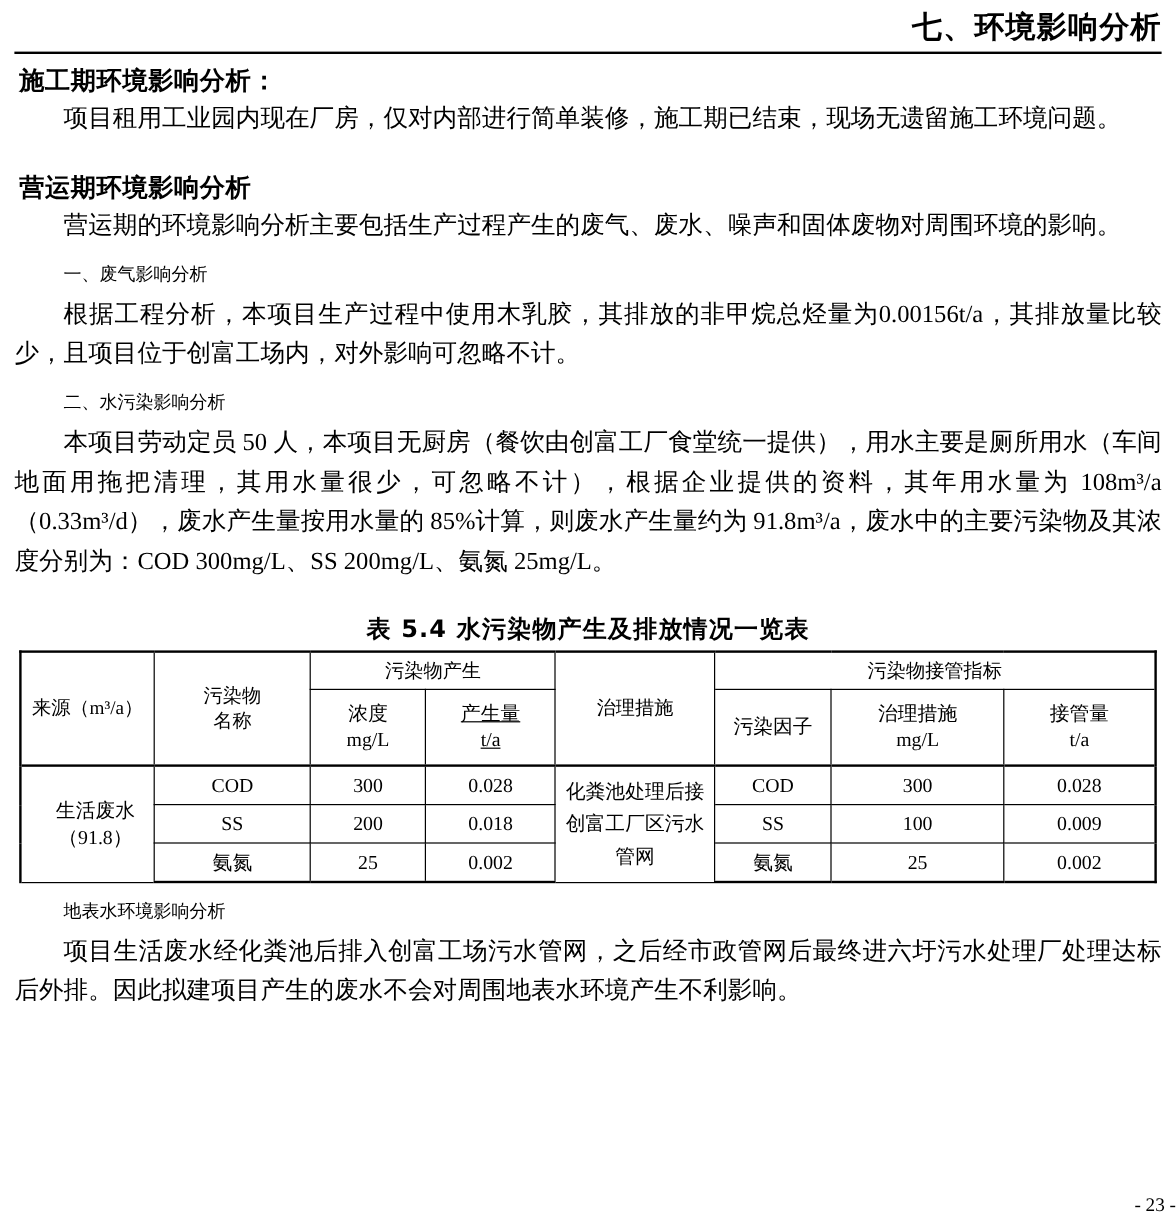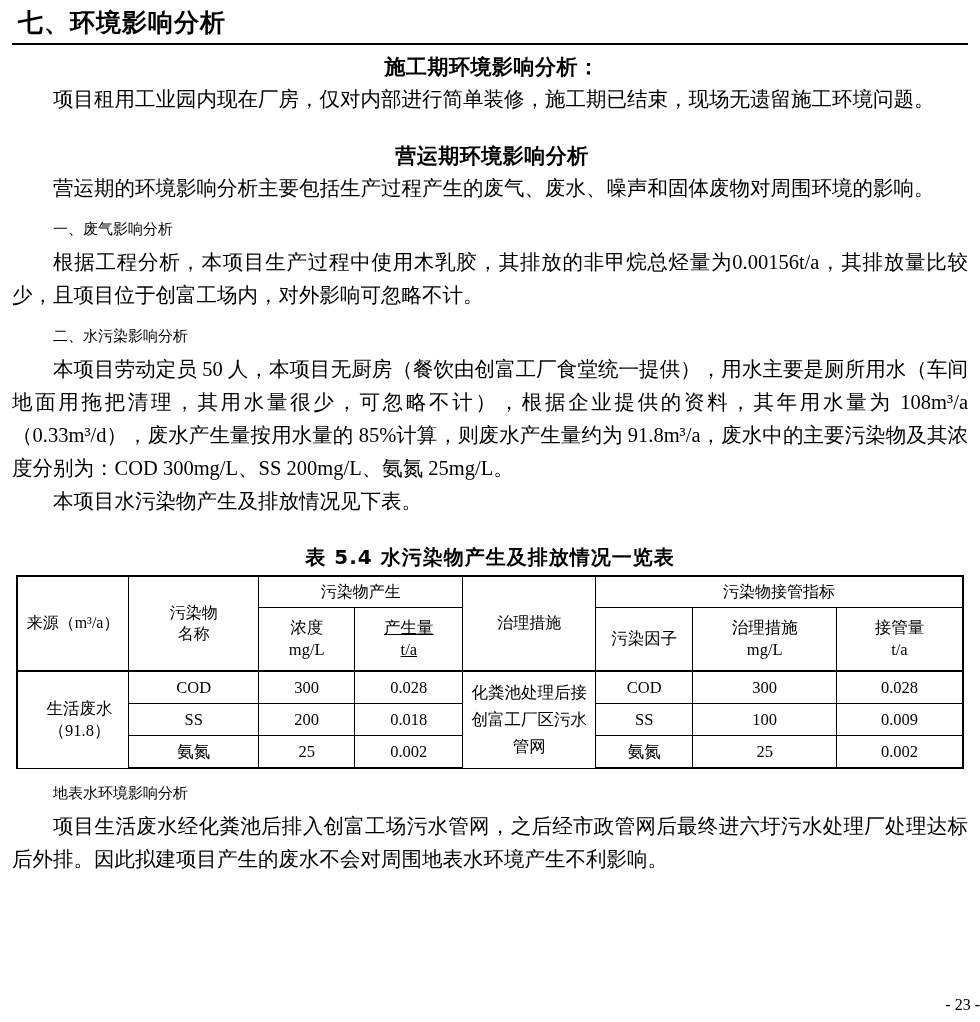--- a/index.html
+++ b/index.html
@@ -21,33 +21,33 @@
     height: 1022px;
     box-sizing: border-box;
     padding: 0 12px;
   }
   .section-title {
     font-family: "DejaVu Sans", "Liberation Sans", sans-serif;
     font-weight: bold;
     font-size: 25px;
     letter-spacing: 1px;
     margin: 6px 0 4px 6px;
+    text-align: right;
   }
   .rule {
     border: none;
     border-top: 2px solid #000;
     margin: 2px 0 8px 0;
   }
   .heading2 {
     font-family: "DejaVu Sans", "Liberation Sans", sans-serif;
     font-weight: bold;
     font-size: 21px;
     margin: 4px 0 2px 4px;
     letter-spacing: 0.5px;
-    text-align: center;
   }
   .heading2.spaced {
     margin-top: 26px;
   }
   .para {
     font-size: 20.5px;
     line-height: 33px;
     text-align: justify;
     text-justify: inter-ideograph;
     margin: 2px 0 0 0;
@@ -124,21 +124,20 @@
   <p class="para">项目租用工业园内现在厂房，仅对内部进行简单装修，施工期已结束，现场无遗留施工环境问题。</p>
 
   <h2 class="heading2 spaced">营运期环境影响分析</h2>
   <p class="para">营运期的环境影响分析主要包括生产过程产生的废气、废水、噪声和固体废物对周围环境的影响。</p>
 
   <p class="subhead">一、废气影响分析</p>
   <p class="para tight">根据工程分析，本项目生产过程中使用木乳胶，其排放的非甲烷总烃量为0.00156t/a，其排放量比较少，且项目位于创富工场内，对外影响可忽略不计。</p>
 
   <p class="subhead">二、水污染影响分析</p>
   <p class="para tight">本项目劳动定员 50 人，本项目无厨房（餐饮由创富工厂食堂统一提供），用水主要是厕所用水（车间地面用拖把清理，其用水量很少，可忽略不计），根据企业提供的资料，其年用水量为 108m³/a（0.33m³/d），废水产生量按用水量的 85%计算，则废水产生量约为 91.8m³/a，废水中的主要污染物及其浓度分别为：COD 300mg/L、SS 200mg/L、氨氮 25mg/L。</p>
-  <p class="para tight">本项目水污染物产生及排放情况见下表。</p>
 
   <div class="table-caption">表 5.4    水污染物产生及排放情况一览表</div>
 
   <table class="data">
     <tbody>
         <tr>
       <td class="grouphead outer-top outer-left" rowspan="2" style="width:108px;">来源（m³/a）</td>
       <td class="grouphead outer-top" rowspan="2" style="width:135px;">
         <div>污染物</div>
         <div>名称</div>

